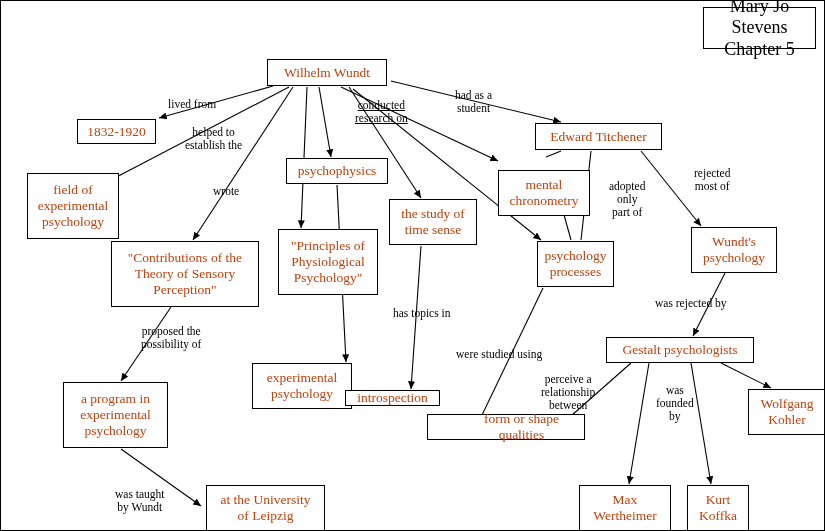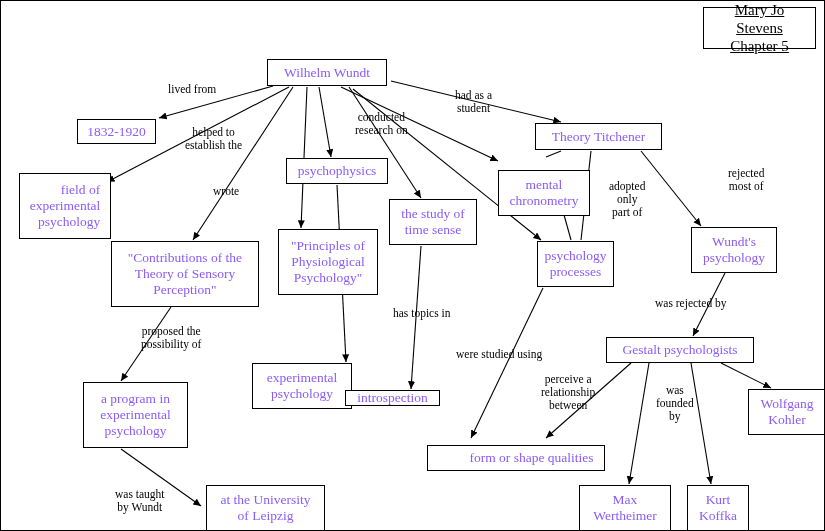--- a/index.html
+++ b/index.html
@@ -29,21 +29,21 @@
     position: absolute;
     border: 1px solid #000;
     background: #ffffff;
     box-sizing: border-box;
     display: flex;
     align-items: center;
     justify-content: center;
     text-align: center;
     font-size: 13.5px;
     line-height: 1.18;
-    color: #8b5cf6;
+    color: #c2410c;
     padding: 2px 4px;
     white-space: pre-line;
   }
   .label {
     position: absolute;
     font-size: 11.5px;
     line-height: 1.15;
     color: #000;
     text-align: center;
     white-space: pre-line;
@@ -51,26 +51,25 @@
   }
   .corner-note {
     position: absolute;
     border: 1px solid #000;
     background: #ffffff;
     box-sizing: border-box;
     display: flex;
     flex-direction: column;
     align-items: center;
     justify-content: center;
-    font-size: 15px;
+    font-size: 18px;
     line-height: 1.2;
     padding: 6px 8px;
     white-space: pre-line;
     text-align: center;
-    text-decoration: underline;
   }
 </style>
 </head>
 <body>
 
 <div id="canvas">
 
   <svg class="edges">
     <defs>
       <marker id="arrow" markerWidth="9" markerHeight="9" refX="7" refY="3.2" orient="auto" markerUnits="strokeWidth">
@@ -100,66 +99,66 @@
         <path d="M 648 362 L 628 483" marker-end="url(#arrow)"></path>
         <path d="M 690 362 L 710 483" marker-end="url(#arrow)"></path>
         <path d="M 720 362 L 770 387" marker-end="url(#arrow)"></path>
         <path d="M 120 448 L 200 505" marker-end="url(#arrow)"></path>
       </g>
   </svg>
 
   <div id="node-layer">
       <div class="node" style="left: 266px; top: 58px; width: 120px; height: 27px;">Wilhelm Wundt</div>
       <div class="node" style="left: 76px; top: 118px; width: 79px; height: 25px;">1832-1920</div>
-      <div class="node" style="left: 18px; top: 172px; width: 92px; height: 66px; text-align: right;">field of
+      <div class="node" style="left: 26px; top: 172px; width: 92px; height: 66px;">field of
 experimental
 psychology</div>
       <div class="node" style="left: 285px; top: 157px; width: 102px; height: 26px;">psychophysics</div>
       <div class="node" style="left: 497px; top: 157px; width: 92px; height: 46px; margin-top: 12px;">mental
 chronometry</div>
-      <div class="node" style="left: 534px; top: 122px; width: 127px; height: 27px;">Theory Titchener</div>
+      <div class="node" style="left: 534px; top: 122px; width: 127px; height: 27px;">Edward Titchener</div>
       <div class="node" style="left: 388px; top: 198px; width: 88px; height: 46px;">the study of
 time sense</div>
       <div class="node" style="left: 110px; top: 240px; width: 148px; height: 66px;">"Contributions of the
 Theory of Sensory
 Perception"</div>
       <div class="node" style="left: 277px; top: 228px; width: 100px; height: 66px;">"Principles of
 Physiological
 Psychology"</div>
       <div class="node" style="left: 536px; top: 240px; width: 77px; height: 46px;">psychology
 processes</div>
       <div class="node" style="left: 690px; top: 226px; width: 86px; height: 46px;">Wundt's
 psychology</div>
       <div class="node" style="left: 605px; top: 336px; width: 148px; height: 26px;">Gestalt psychologists</div>
-      <div class="node" style="left: 62px; top: 381px; width: 105px; height: 66px; margin-left: 20px;">a program in
+      <div class="node" style="left: 62px; top: 381px; width: 105px; height: 66px;">a program in
 experimental
 psychology</div>
       <div class="node" style="left: 251px; top: 362px; width: 100px; height: 46px;">experimental
 psychology</div>
       <div class="node" style="left: 344px; top: 389px; width: 95px; height: 16px;">introspection</div>
-      <div class="node" style="left: 426px; top: 444px; width: 178px; height: 26px; padding-left: 35px;">form or shape qualities</div>
+      <div class="node" style="left: 426px; top: 413px; width: 158px; height: 26px; padding-left: 35px;">form or shape qualities</div>
       <div class="node" style="left: 747px; top: 388px; width: 78px; height: 46px;">Wolfgang
 Kohler</div>
       <div class="node" style="left: 205px; top: 484px; width: 119px; height: 46px;">at the University
 of Leipzig</div>
       <div class="node" style="left: 578px; top: 484px; width: 92px; height: 46px;">Max
 Wertheimer</div>
       <div class="node" style="left: 686px; top: 484px; width: 62px; height: 46px;">Kurt
 Koffka</div>
     </div>
   <div id="label-layer">
-      <div class="label" style="left: 167px; top: 82px;">lived from</div>
+      <div class="label" style="left: 167px; top: 97px;">lived from</div>
       <div class="label" style="left: 184px; top: 125px;">helped to
 establish the</div>
-      <div class="label" style="left: 354px; top: 110px;">conducted
+      <div class="label" style="left: 354px; top: 98px; text-decoration: underline;">conducted
 research on</div>
       <div class="label" style="left: 454px; top: 88px;">had as a
 student</div>
       <div class="label" style="left: 212px; top: 184px;">wrote</div>
-      <div class="label" style="left: 727px; top: 166px;">rejected
+      <div class="label" style="left: 693px; top: 166px;">rejected
 most of</div>
       <div class="label" style="left: 608px; top: 179px;">adopted
 only
 part of</div>
       <div class="label" style="left: 392px; top: 306px;">has topics in</div>
       <div class="label" style="left: 140px; top: 324px;">proposed the
 possibility of</div>
       <div class="label" style="left: 654px; top: 296px;">was rejected by</div>
       <div class="label" style="left: 443px; top: 347px; margin-left: 12px;">were studied using</div>
       <div class="label" style="left: 540px; top: 372px;">perceive a

